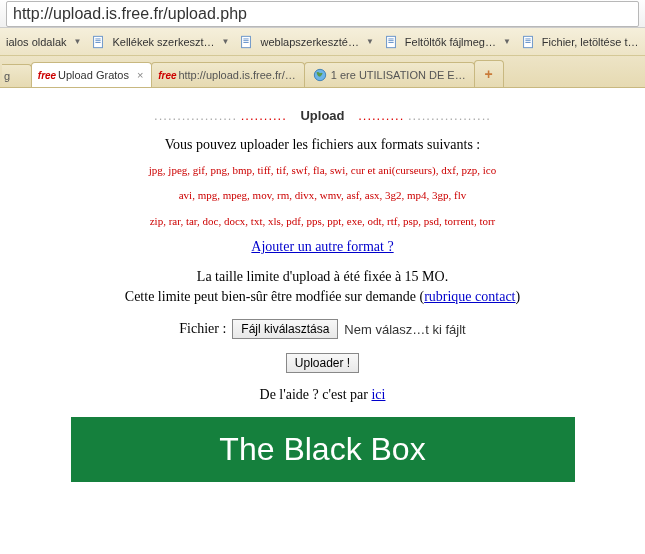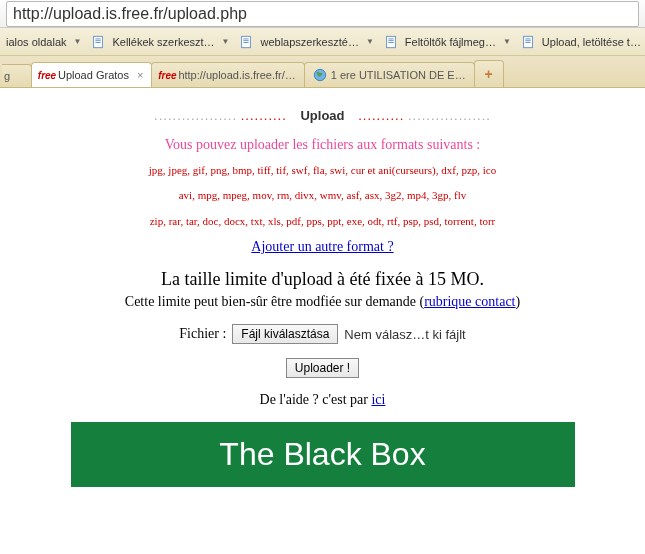--- a/index.html
+++ b/index.html
@@ -138,24 +138,24 @@
   text-align: center;
 }
 .header-line {
   margin: 8px 0 14px;
   font-family: Arial, sans-serif;
   font-size: 13px;
 }
 .dots-gray { color: #aaa; letter-spacing: 1px; }
 .dots-red { color: #d00; letter-spacing: 1px; }
 .header-title { font-weight: bold; color: #333; margin: 0 10px; }
-.intro { color: #ec4899; margin: 10px 0 5px; font-size: 14px; }
+.intro { color: #000000; margin: 10px 0 5px; font-size: 14px; }
 .formats { color: #c00; margin: 10px 0; font-size: 11px; line-height: 1.4; }
 .add-format { color: #00c; text-decoration: underline; cursor: pointer; font-size: 14px; }
-.limit { color: #000; margin: 14px 0 4px; font-size: 18px; }
+.limit { color: #000; margin: 14px 0 4px; font-size: 14px; }
 .limit2 { color: #000; margin: 0 0 14px; font-size: 14px; }
 .link-blue { color: #00c; text-decoration: underline; cursor: pointer; }
 .file-row {
   margin: 14px 0;
   font-family: Arial, sans-serif;
   font-size: 13px;
   display: flex;
   justify-content: center;
   align-items: center;
   gap: 6px;
@@ -233,21 +233,21 @@
   </div>
   <div class="bm-item">
     <span class="bm-icon page-icon">
         <svg viewBox="0 0 16 16">
           <rect x="3" y="1.5" width="10" height="13" fill="#fff" stroke="#5a8ac6" stroke-width="1"></rect>
           <rect x="5" y="4" width="6" height="1" fill="#5a8ac6"></rect>
           <rect x="5" y="6" width="6" height="1" fill="#5a8ac6"></rect>
           <rect x="5" y="8" width="6" height="1" fill="#5a8ac6"></rect>
         </svg>
       </span>
-    <span>Upload, letöltése t…</span>
+    <span>Fichier, letöltése t…</span>
     <span class="bm-drop">▼</span>
   </div>
 </div>
 
 <div class="tabs-bar">
   <div class="tab partial">
     <span class="tab-label">g</span>
   </div>
   <div class="tab active">
     <span class="tab-icon free-icon">free</span>

